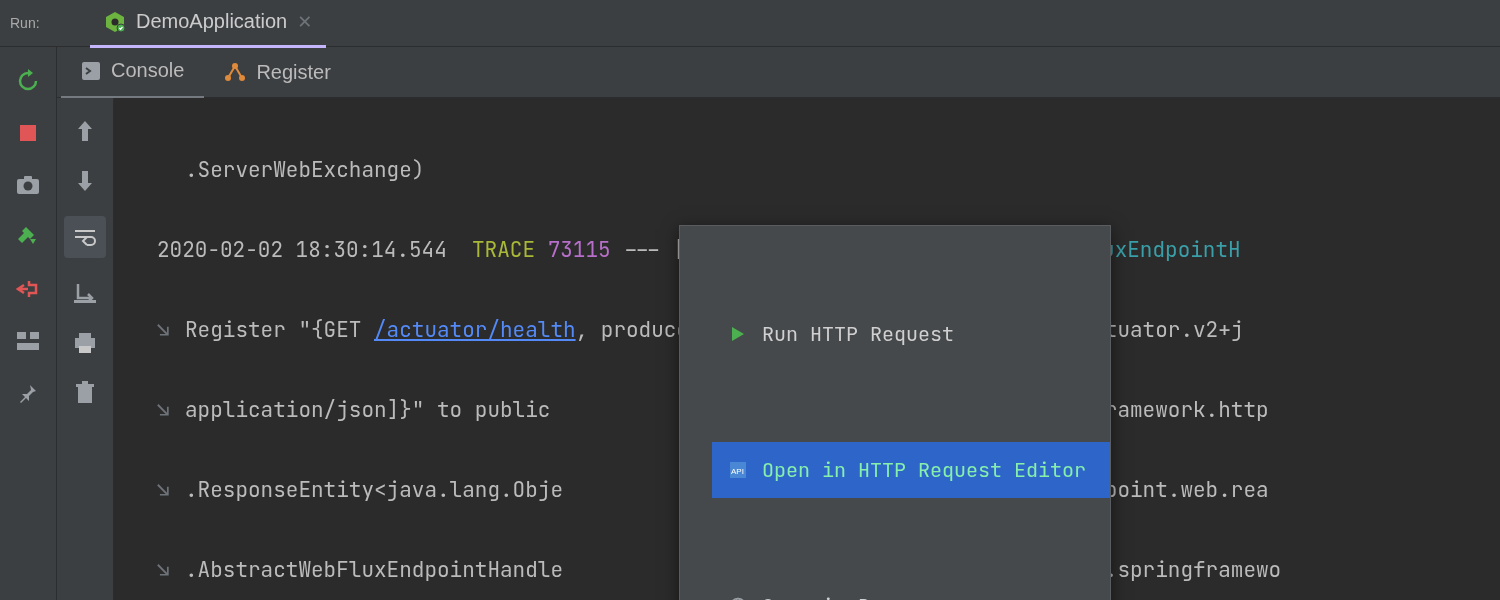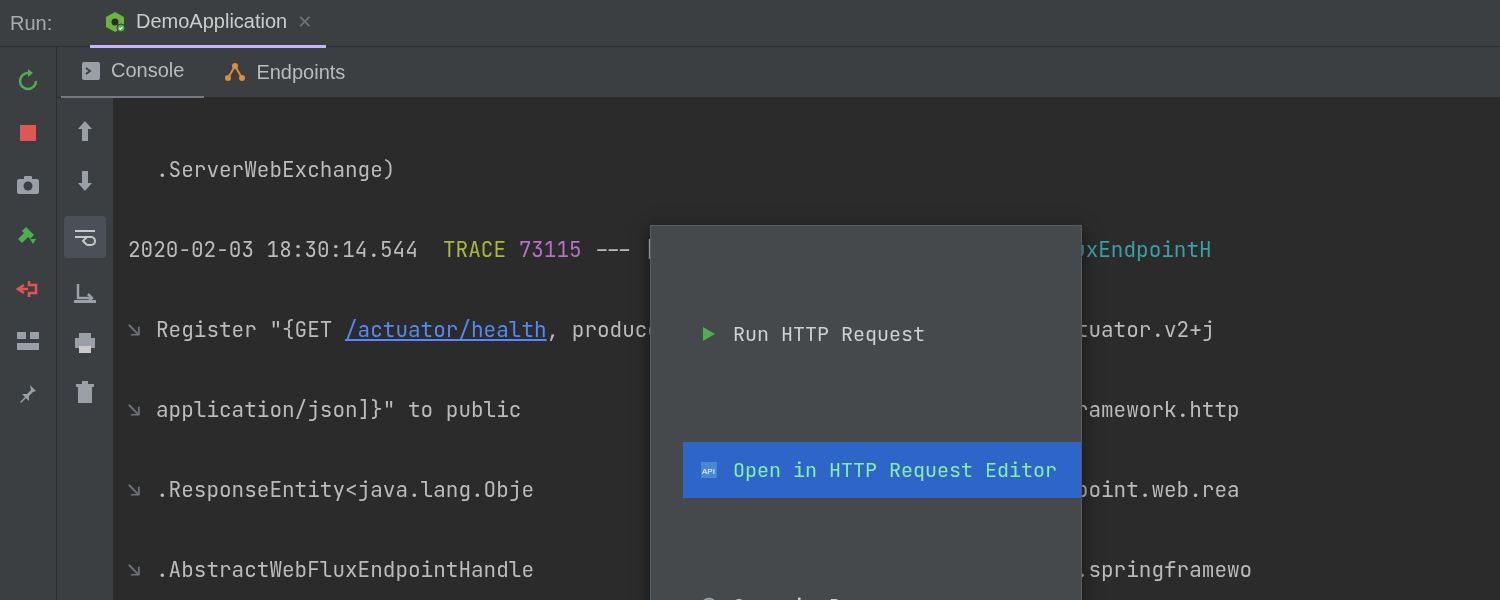--- a/index.html
+++ b/index.html
@@ -22,21 +22,21 @@
   .top-row {
     display: flex;
     align-items: center;
     height: 46px;
     border-bottom: 1px solid #2b2d2f;
   }
   .run-label {
     width: 80px;
     text-align: left;
     padding-left: 10px;
-    font-size: 20px;
+    font-size: 14px;
     color: #aaaaaa;
   }
   .run-tab {
     display: flex;
     align-items: center;
     gap: 10px;
     padding: 0 14px;
     height: 100%;
     border-bottom: 3px solid #c4b5fd;
     font-size: 20px;
@@ -91,20 +91,21 @@
     color: #bbbbbb;
   }
   .subtab.active {
     border-bottom: 3px solid #747a80;
   }
   .console-body {
     flex: 1;
     display: flex;
     min-height: 0;
     background: #2b2b2b;
+    gap: 29px;
   }
   .console-gutter {
     width: 56px;
     background: #3c3f41;
     display: flex;
     flex-direction: column;
     align-items: center;
     gap: 20px;
     padding-top: 18px;
     border-right: 1px solid #2b2d2f;
@@ -258,21 +259,21 @@
         </div>
         <div class="subtab">
           <span>
             <svg width="22" height="20" viewBox="0 0 22 20">
                 <circle cx="4" cy="16" r="3" fill="#e08a3c"></circle>
                 <circle cx="18" cy="16" r="3" fill="#e08a3c"></circle>
                 <circle cx="11" cy="4" r="3" fill="#e08a3c"></circle>
                 <path d="M4 16 L11 4 L18 16" stroke="#e08a3c" stroke-width="2" fill="none"></path>
               </svg>
           </span>
-          <span>Endpoints</span>
+          <span>Register</span>
         </div>
       </div>
 
       <div class="console-body">
         <div class="console-gutter">
           <div class="g-btn">
             <svg width="20" height="24">
                 <path d="M10 2 l7 8 h-4 v12 h-6 v-12 h-4 z" fill="#9aa0a6"></path>
               </svg>
           </div>
@@ -305,21 +306,21 @@
             <svg width="20" height="24">
                 <rect x="3" y="6" width="14" height="16" fill="#9aa0a6"></rect>
                 <rect x="1" y="3" width="18" height="3" fill="#9aa0a6"></rect>
                 <rect x="7" y="0" width="6" height="3" fill="#9aa0a6"></rect>
               </svg>
           </div>
         </div>
 
         <div class="console-text">
 <span class="ln"><span class="wrap-arrow"></span><span>.ServerWebExchange)</span></span>
-<span class="ln"><span>2020-02-03 18:30:14.544</span>  <span class="trace">TRACE</span> <span class="pid">73115</span><span> --- [  restartedMain] </span><span class="logger">.b.a.e.w.r.WebFluxEndpointH</span></span>
+<span class="ln"><span>2020-02-02 18:30:14.544</span>  <span class="trace">TRACE</span> <span class="pid">73115</span><span> --- [  restartedMain] </span><span class="logger">.b.a.e.w.r.WebFluxEndpointH</span></span>
 <span class="ln"><span class="wrap-arrow">↘</span><span>Register "{GET </span><span class="url">/actuator/health</span><span>, produces [application/vnd.spring-boot.actuator.v2+j</span></span>
 <span class="ln"><span class="wrap-arrow">↘</span><span>application/json]}" to public </span>                             <span>er&lt;org.springframework.http</span></span>
 <span class="ln"><span class="wrap-arrow">↘</span><span>.ResponseEntity&lt;java.lang.Obje</span>                              <span>t.actuate.endpoint.web.rea</span></span>
 <span class="ln"><span class="wrap-arrow">↘</span><span>.AbstractWebFluxEndpointHandle</span>                              <span>er.handle(org.springframewo</span></span>
 
 
 
 
 
 

